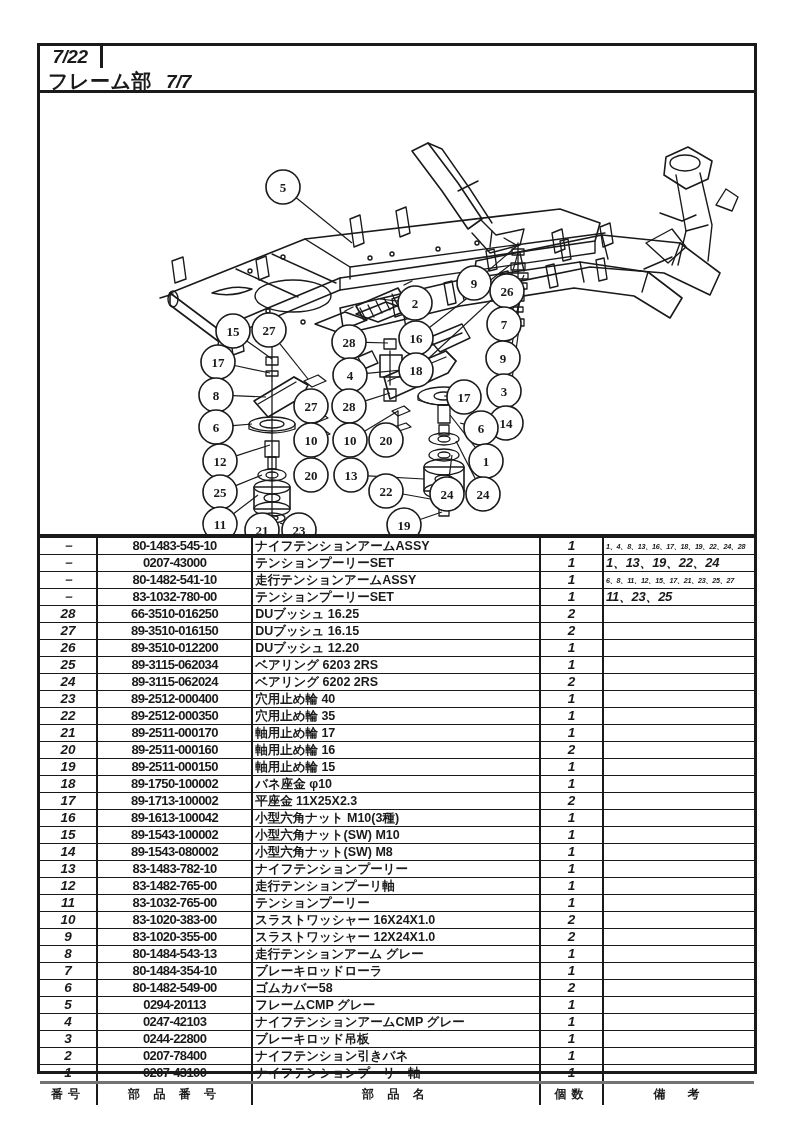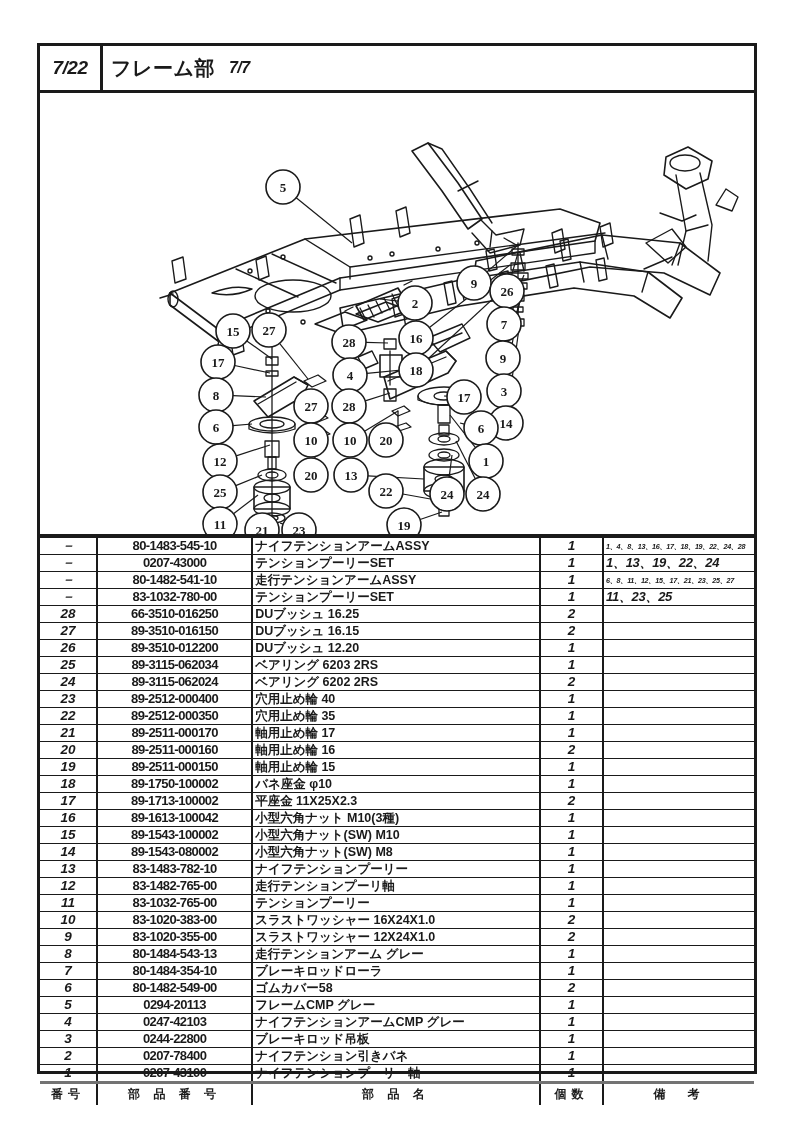--- a/index.html
+++ b/index.html
@@ -27,20 +27,21 @@
     background: #ffffff;
   }
 
   
   #header-row {
     display: flex;
     align-items: stretch;
     height: 47px;
     border-bottom: 3px solid #1a1a1a;
     box-sizing: border-box;
+    flex-direction: column;
   }
   #page-num-cell {
     width: 63px;
     border-right: 3px solid #1a1a1a;
     display: flex;
     align-items: center;
     justify-content: center;
     box-sizing: border-box;
   }
   #page-num-cell .txt {
@@ -55,21 +56,21 @@
     align-items: center;
     padding-left: 8px;
     box-sizing: border-box;
   }
   #header-title-cell .t1 {
     font-size: 20px;
     font-weight: bold;
     letter-spacing: 0.5px;
   }
   #header-title-cell .t2 {
-    font-size: 16px;
+    font-size: 19px;
     font-weight: bold;
     font-style: italic;
     margin-left: 14px;
     letter-spacing: -0.5px;
   }
 
   
   #diagram-area {
     position: relative;
     height: 444px;

